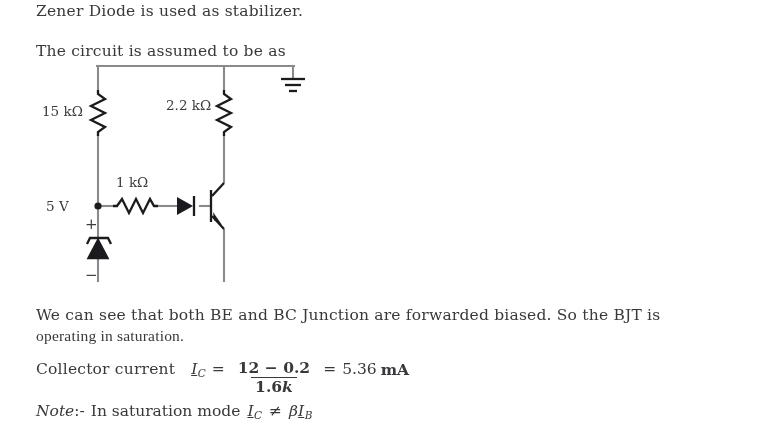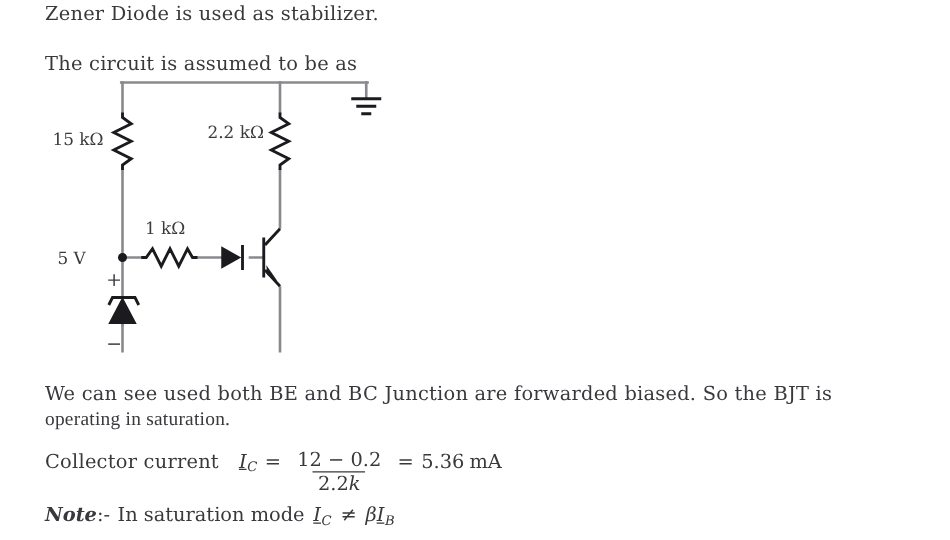--- a/index.html
+++ b/index.html
@@ -56,45 +56,46 @@
     margin-left: 0.5px;
   }
   .op { margin: 0 6px; font-style: normal; }
   .frac {
     display: inline-flex;
     flex-direction: column;
     align-items: center;
     vertical-align: middle;
     margin: 0 3px;
     line-height: 1.05;
+    font-weight: bold;
   }
   .frac .num {
     padding: 0 4px 1px 4px;
     font-style: normal;
   }
   .frac .den {
     border-top: 1.2px solid #39393d;
     padding: 1px 4px 0 4px;
     font-style: normal;
   }
   .frac .den .k { font-style: italic; }
-  .unit { font-style: normal; margin-left: 4px; }
+  .unit { font-style: normal; margin-left: 4px; font-weight: bold; }
 
   
   .note-row {
     position: absolute;
     left: 8px;
     top: 402px;
     font-size: 15.5px;
     color: #39393d;
     white-space: nowrap;
     display: flex;
     align-items: baseline;
   }
-  .note-word { font-style: italic; font-weight: bold; }
+  .note-word { font-style: italic; }
   .neq { font-style: normal; margin: 0 7px; }
   .beta { font-style: italic; }
 
   
   #circuit {
     position: absolute;
     left: 0;
     top: 52px;
   }
   .clabel {
@@ -206,33 +207,33 @@
       <path class="dev" d="M 253,27 L 277,27" stroke-width="4"></path>
       <path class="dev" d="M 257,33 L 273,33" stroke-width="4.5"></path>
       <path class="dev" d="M 261,39 L 269,39" stroke-width="5"></path>
     </g>
 
     <circle class="node-dot" cx="196" cy="248" r="3.8"></circle>
     <circle class="term-open" cx="196" cy="261" r="3.2"></circle>
     <text class="clabel" x="196" y="283" text-anchor="middle">−12 V</text>
   </svg>
 
-  <div class="prose-line" id="concl-1">We can see used both BE and BC Junction are forwarded biased. So the BJT is</div>
+  <div class="prose-line" id="concl-1">We can see that both BE and BC Junction are forwarded biased. So the BJT is</div>
   <div class="prose-line" id="concl-2">operating in saturation.</div>
 
   <div class="eq-row">
     <span class="eq-label">Collector current</span>
     <span style="width:16px"></span>
     <span class="math">
       <span class="var">I</span><span class="sub">C</span>
     </span>
     <span class="op">=</span>
     <span class="frac">
       <span class="num">12 − 0.2</span>
-      <span class="den"><span>2.2</span><span class="k">k</span></span>
+      <span class="den"><span>1.6</span><span class="k">k</span></span>
     </span>
     <span class="op">=</span>
     <span>5.36</span>
     <span class="unit">mA</span>
   </div>
 
   <div class="note-row">
     <span class="note-word">Note</span>
     <span>:-</span>
     <span style="width:6px"></span>

